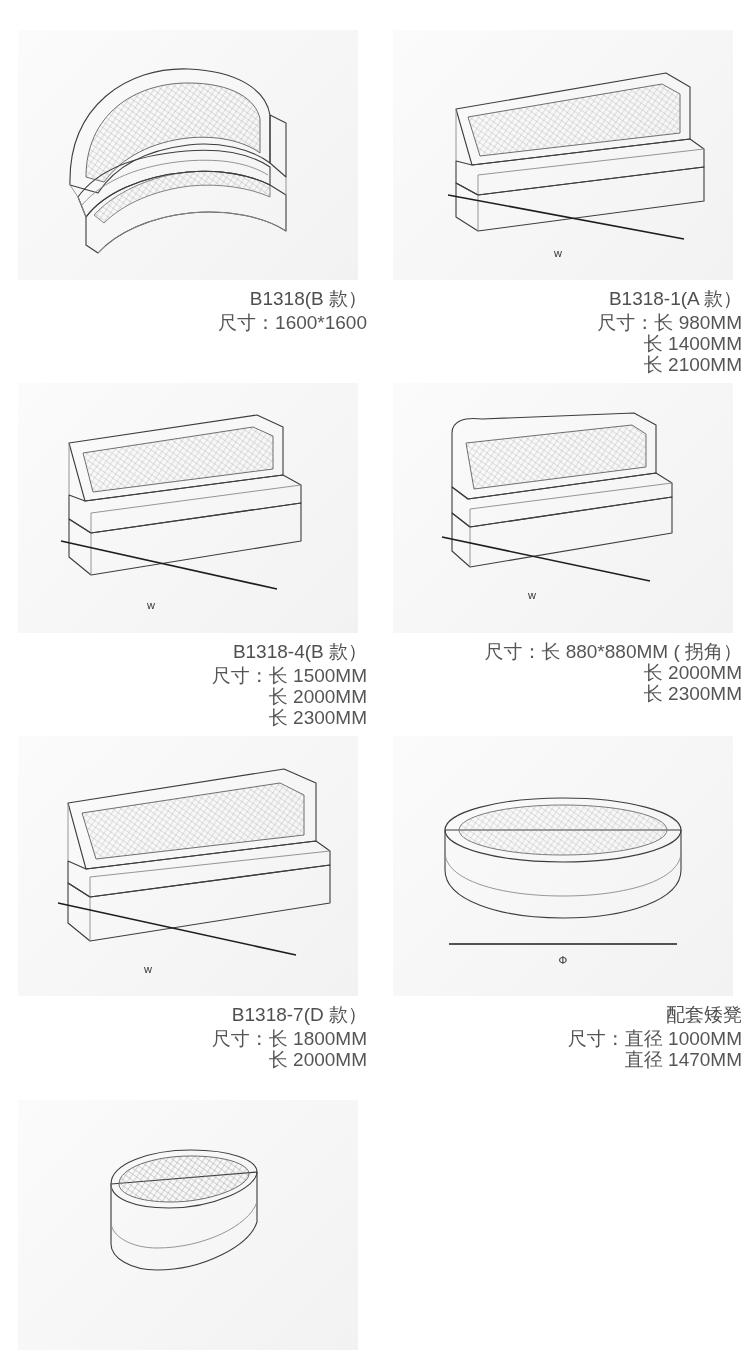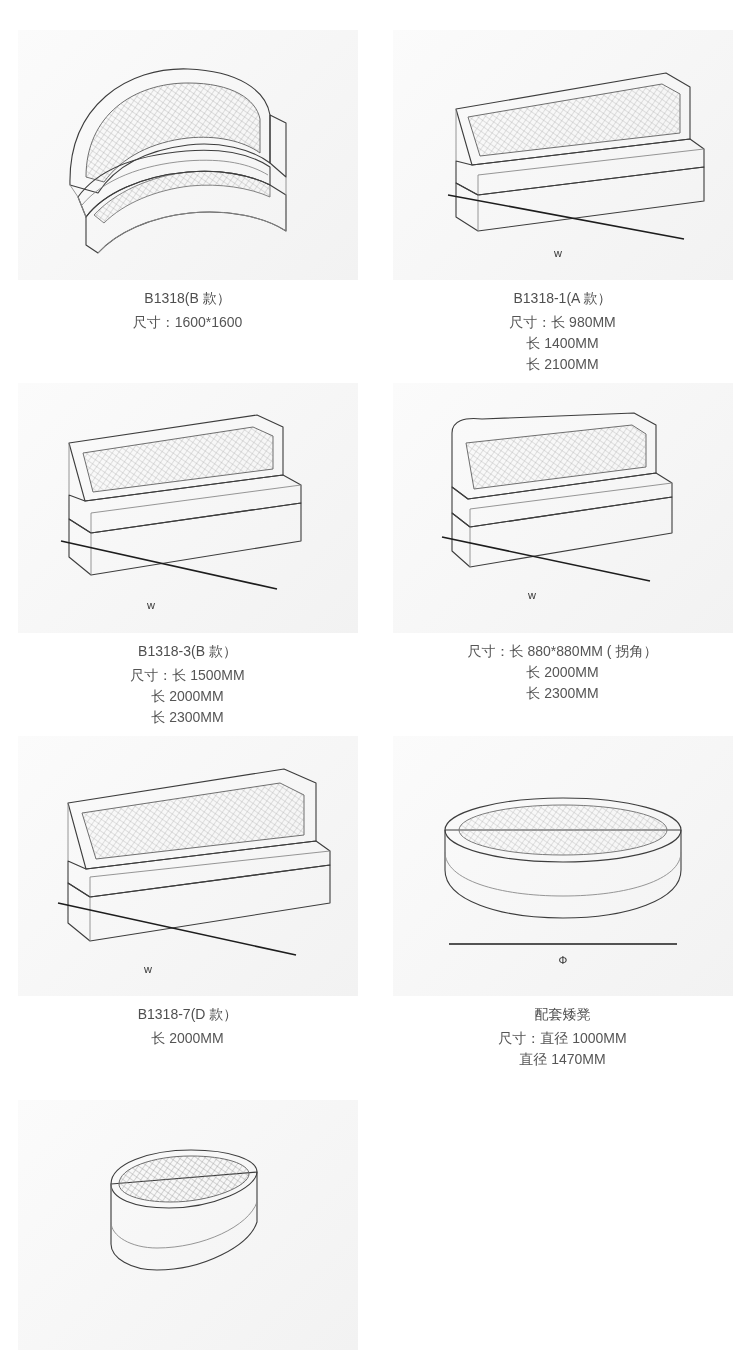--- a/index.html
+++ b/index.html
@@ -37,22 +37,22 @@
     position: relative;
     display: flex;
     align-items: center;
     justify-content: center;
     background: linear-gradient(135deg,#fbfbfb 0%,#f7f7f7 45%,#f2f2f2 100%);
   }
   .figure.tall { height: 260px; }
   .figure svg { display: block; }
   .caption {
     width: 100%;
-    text-align: center;
-    font-size: 14px;
+    text-align: right;
+    font-size: 19px;
     line-height: 21px;
     color: #555;
     padding-top: 8px;
   }
   .caption .title {
     display: block;
     margin-bottom: 3px;
     color: #4f4f4f;
   }
   .caption .dim {
@@ -168,21 +168,21 @@
 
           <path class="ln" fill="#fbfbfb" d="M36 128 L58 142 L268 112 L268 150 L58 184 L36 166 Z"></path>
           <path class="ln-soft" d="M58 184 L58 142"></path>
           <path class="ln-soft" d="M36 52 L36 104"></path>
 
           <line class="dimline" x1="28" y1="150" x2="244" y2="198"></line>
           <text class="dimlabel" x="118" y="218" text-anchor="middle">w</text>
         </svg>
       </div>
       <div class="caption">
-        <span class="title">B1318-3(B 款）</span>
+        <span class="title">B1318-4(B 款）</span>
         <span class="dim">尺寸：长 1500MM</span>
         <span class="dim">长 2000MM</span>
         <span class="dim">长 2300MM</span>
       </div>
     </div>
 
     <div class="cell">
       <div class="figure">
         <svg width="310" height="235" viewBox="0 0 310 235">
           <defs>
@@ -231,20 +231,21 @@
           <path class="ln" fill="#fbfbfb" d="M40 134 L62 148 L302 116 L302 154 L62 192 L40 174 Z"></path>
           <path class="ln-soft" d="M62 192 L62 148"></path>
           <path class="ln-soft" d="M40 54 L40 112"></path>
 
           <line class="dimline" x1="30" y1="154" x2="268" y2="206"></line>
           <text class="dimlabel" x="120" y="224" text-anchor="middle">w</text>
         </svg>
       </div>
       <div class="caption">
         <span class="title">B1318-7(D 款）</span>
+        <span class="dim">尺寸：长 1800MM</span>
         <span class="dim">长 2000MM</span>
       </div>
     </div>
 
     <div class="cell">
       <div class="figure tall">
         <svg width="300" height="225" viewBox="0 0 300 225">
           <defs>
             <pattern id="mesh6" width="5" height="5" patternUnits="userSpaceOnUse" patternTransform="rotate(35)">
               <path d="M0 0 L0 5" stroke="#a3a3a3" stroke-width="0.6"></path>

